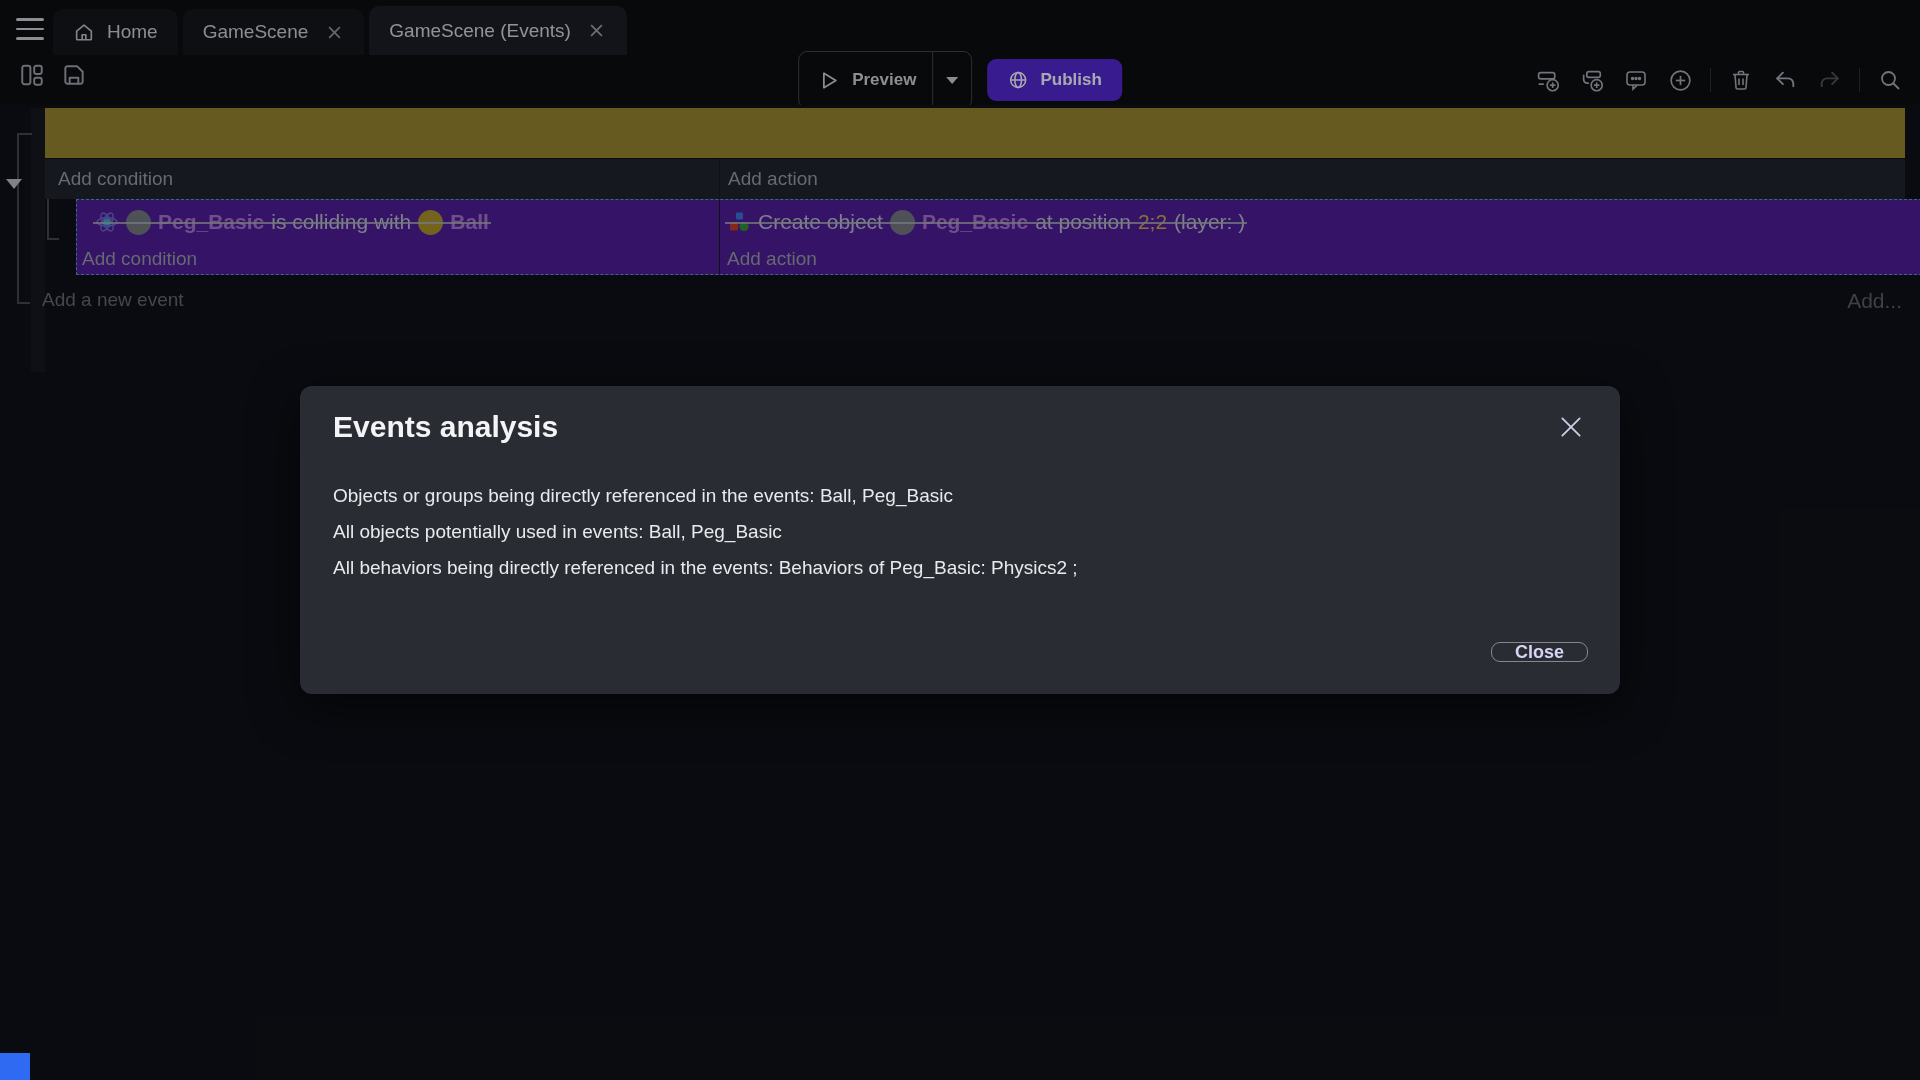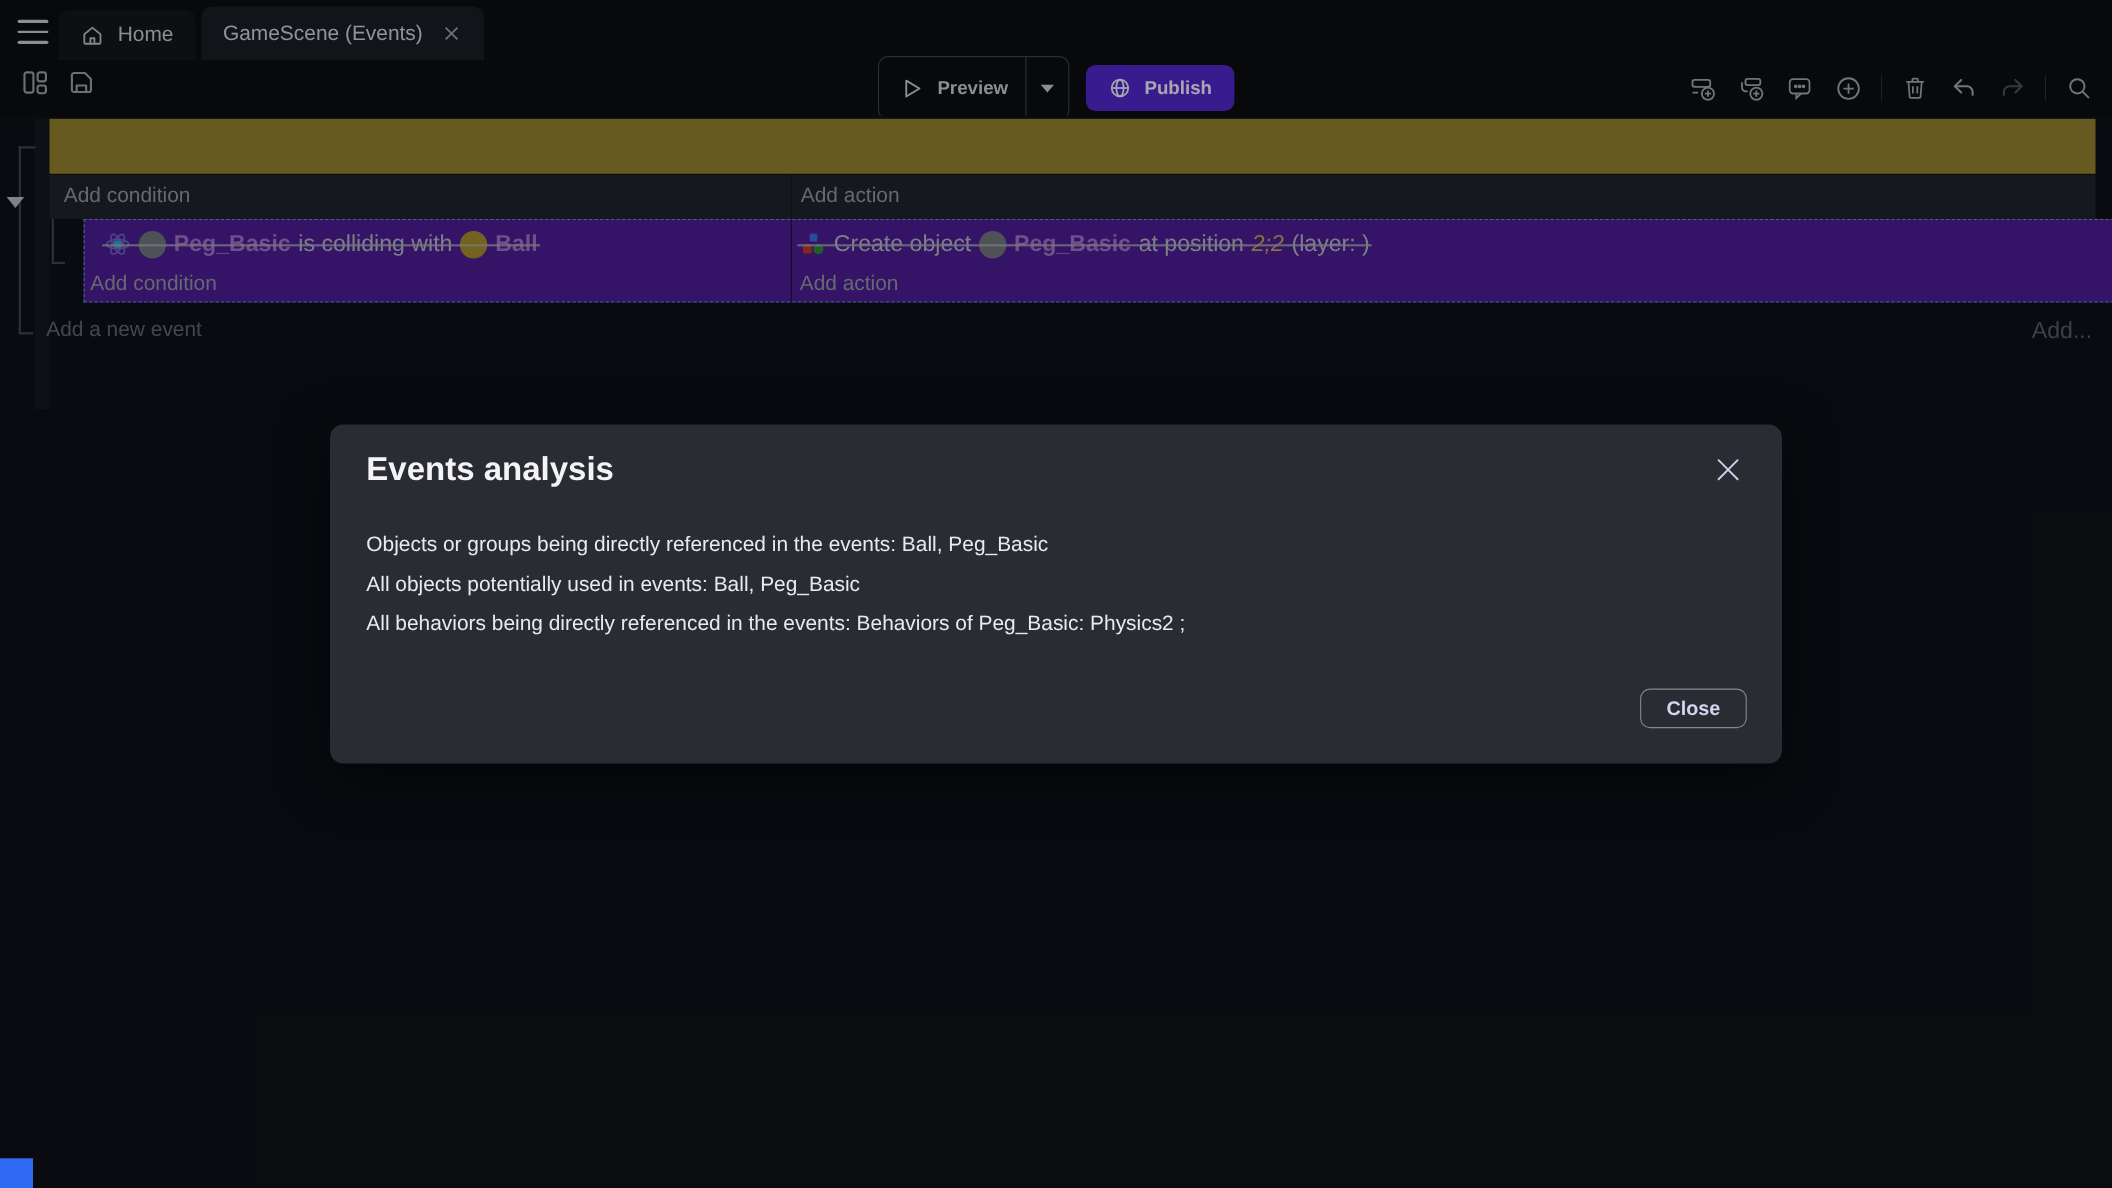--- a/index.html
+++ b/index.html
@@ -58,41 +58,41 @@
   .srow1{height:44px;}
   .srow2{height:30px;}
   .srow2 .sleft{padding-left:5px;}
   .srow2 .sright{padding-left:7px;}
   .sent{position:relative;display:inline-flex;align-items:center;gap:7px;padding:0 6px;white-space:nowrap;}
   .sent::after{content:"";position:absolute;left:4px;right:4px;top:50%;height:2px;background:#a6abb3;opacity:.8;}
   .srow1 .sleft .sent{margin-left:12px;}
   .srow1 .sright .sent{margin-left:1px;}
   .etext{color:#b3b8c0;font-size:21px;}
   .eobj{color:var(--object-name,#a273c4);font-size:21px;font-weight:bold;}
-  .enum{color:var(--number-value,#c6a254);font-size:21px;font-style:italic;}
+  .enum{color:var(--number-value,#c6a254);font-size:21px;}
   .obj-circle{width:25px;height:25px;border-radius:50%;}
   .obj-circle.peg{background:var(--peg-icon,#70767d);}
   .obj-circle.ball{background:var(--ball-icon,#a68f2b);}
   .footer-add{position:absolute;left:42px;top:184px;color:#61666f;font-size:19px;cursor:pointer;}
   .footer-more{position:absolute;right:18px;top:184px;color:#585d66;font-size:21px;cursor:pointer;}
 
   
   .tline{position:absolute;background:#42464e;}
   .tri-down{position:absolute;left:6px;top:74px;width:0;height:0;
       border-left:8px solid transparent;border-right:8px solid transparent;border-top:10px solid #b6bac0;cursor:pointer;}
 
   
   .overlay{position:absolute;inset:0;background:rgba(0,0,0,0.30);z-index:50;}
   .modal{position:absolute;left:300px;top:386px;width:1320px;height:308px;background:#2a2c34;border-radius:12px;
       box-shadow:0 12px 48px rgba(0,0,0,.6);z-index:60;}
   .modal-title{position:absolute;left:33px;top:24px;font-size:30px;font-weight:bold;color:#f4f4f6;}
   .modal-x{position:absolute;right:34px;top:26px;width:30px;height:30px;display:flex;align-items:center;justify-content:center;cursor:pointer;}
   .modal-line{position:absolute;left:33px;color:#e9eaec;font-size:19px;}
   .ml0{top:99px;}.ml1{top:135px;}.ml2{top:171px;}
-  .btn-close{position:absolute;right:32px;bottom:32px;height:36px;padding:0 23px;display:flex;align-items:center;
+  .btn-close{position:absolute;right:32px;bottom:32px;height:20px;padding:0 23px;display:flex;align-items:center;
       border:1px solid #85888f;border-radius:9px;background:transparent;color:#d9d3f2;font-size:18px;font-weight:bold;cursor:pointer;}
 
   .corner-square{position:absolute;left:0;bottom:0;width:30px;height:27px;background:var(--corner-square,#2e6bf2);z-index:70;}
 
   svg{display:block;}
 </style>
 </head>
 <body>
 
 <div class="screen">
@@ -105,20 +105,29 @@
       </div>
     <div class="tabs">
       <div class="tab">
         <span class="ticon">
           <svg width="22" height="22" viewBox="0 0 24 24" fill="none" stroke="#b9bec6" stroke-width="1.8" stroke-linejoin="round">
             <path d="M4 11 L12 4.5 L20 11 V19.5 a1 1 0 0 1 -1 1 H5 a1 1 0 0 1 -1 -1 Z"></path>
             <path d="M10 20 v-5 h4 v5"></path>
           </svg>
         </span>
         <span>Home</span>
+      </div>
+      <div class="tab">
+        <span>GameScene</span>
+        <span class="x">
+          <svg width="15" height="15" viewBox="0 0 14 14" stroke="#8e939b" stroke-width="1.6">
+              <line x1="2" y1="2" x2="12" y2="12"></line>
+              <line x1="12" y1="2" x2="2" y2="12"></line>
+            </svg>
+        </span>
       </div>
       <div class="tab active">
         <span>GameScene (Events)</span>
         <span class="x">
           <svg width="15" height="15" viewBox="0 0 14 14" stroke="#9ba0a8" stroke-width="1.6">
               <line x1="2" y1="2" x2="12" y2="12"></line>
               <line x1="12" y1="2" x2="2" y2="12"></line>
             </svg>
         </span>
       </div>

